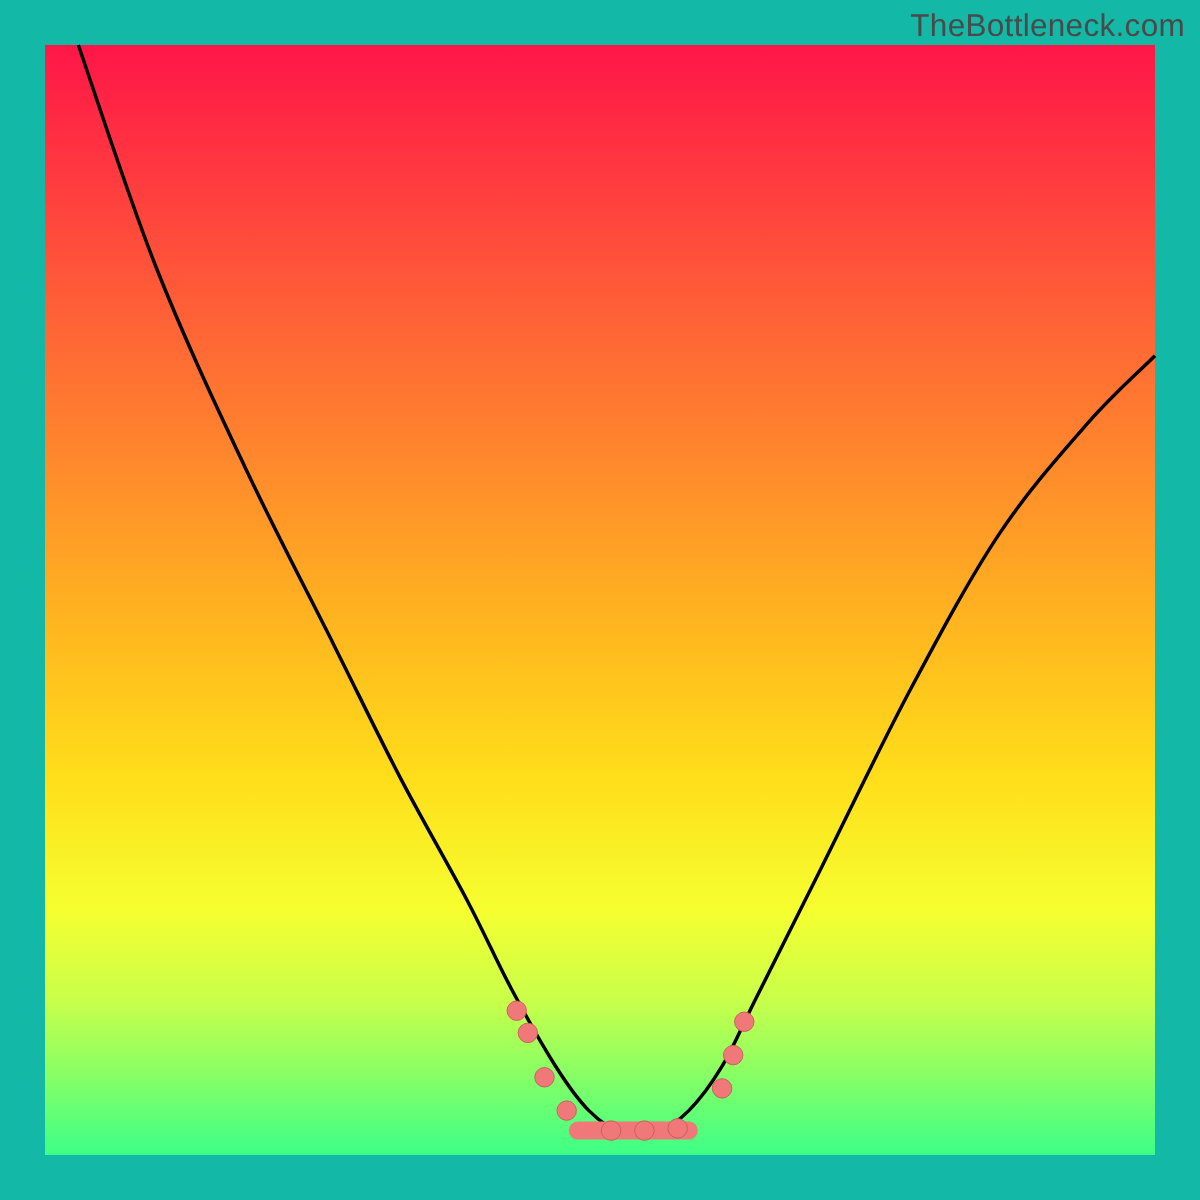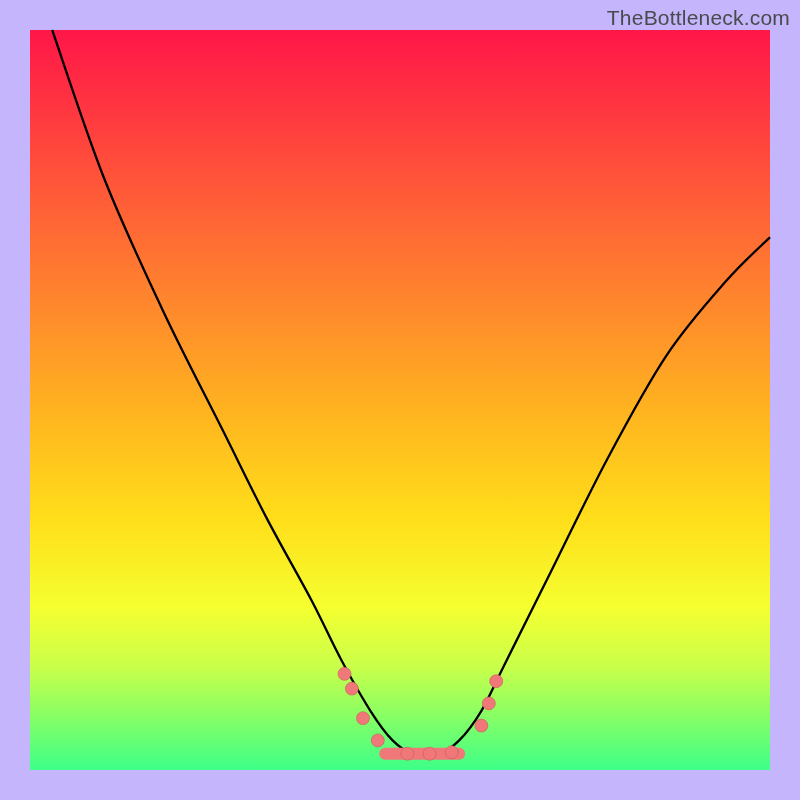--- a/index.html
+++ b/index.html
@@ -8,21 +8,21 @@
     width: 800px;
     height: 800px;
     overflow: hidden;
     background: #000;
     font-family: Arial, Helvetica, sans-serif;
   }
   .frame {
     position: relative;
     width: 800px;
     height: 800px;
-    background: #c4b5fd;
+    background: #14b8a6;
   }
   .plot-area {
     position: absolute;
     left: 30px;
     top: 30px;
     width: 740px;
     height: 740px;
     
     background: linear-gradient(
       to bottom,

